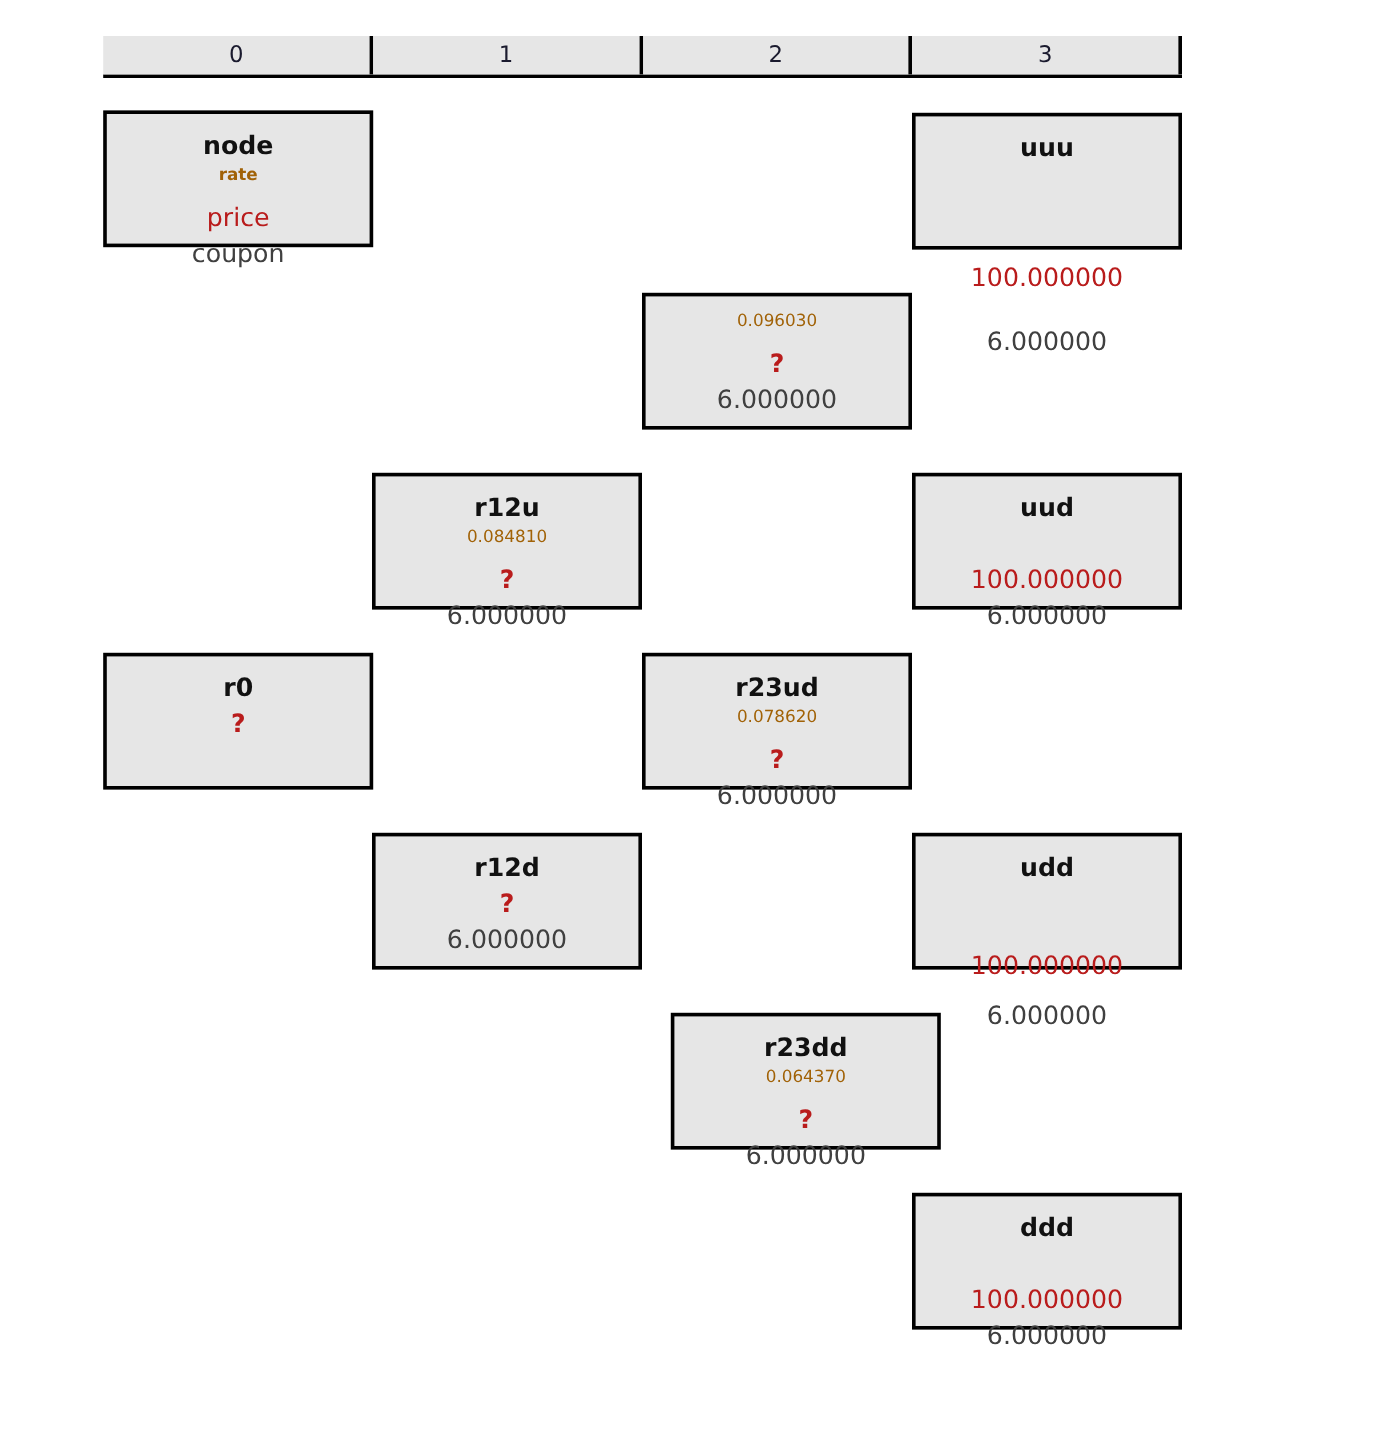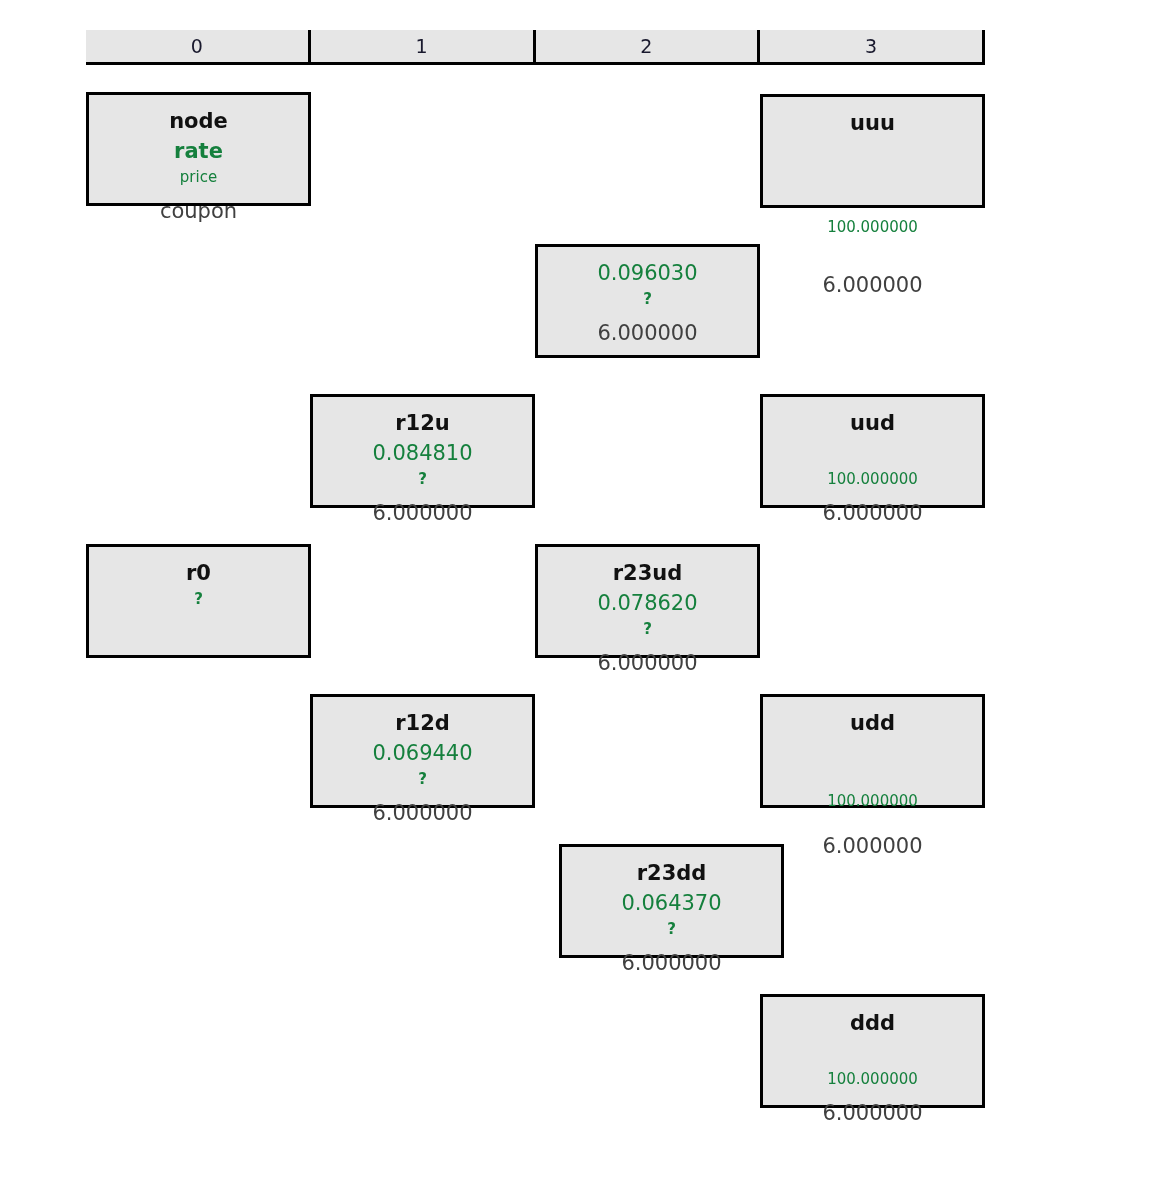--- a/index.html
+++ b/index.html
@@ -74,26 +74,26 @@
     font-size: 21px;
     white-space: pre;
     min-height: 30px;
   }
   .node-name {
     font-weight: bold;
     color: #111111;
     font-size: 21px;
   }
   .node-rate {
-    color: #15803d;
-    font-size: 21px;
+    color: #a16207;
+    font-size: 14px;
   }
   .node-price {
-    color: #15803d;
-    font-size: 15px;
+    color: #b91c1c;
+    font-size: 21px;
   }
   .node-price.is-q {
     font-weight: bold;
   }
   .node-coupon {
     color: #404040;
     font-size: 21px;
   }
   
   .legend .node-rate { font-weight: bold; }
@@ -152,21 +152,20 @@
         <div class="node-line node-coupon blank">&nbsp;</div>
       </div>
       <div class="node-box" style="left: 535px; top: 544px;">
         <div class="node-line node-name">r23ud</div>
         <div class="node-line node-rate">0.078620</div>
         <div class="node-line node-price is-q">?</div>
         <div class="node-line node-coupon">6.000000</div>
       </div>
       <div class="node-box" style="left: 310px; top: 694px;">
         <div class="node-line node-name">r12d</div>
-        <div class="node-line node-rate">0.069440</div>
         <div class="node-line node-price is-q">?</div>
         <div class="node-line node-coupon">6.000000</div>
       </div>
       <div class="node-box" style="left: 760px; top: 694px; gap: 11px;">
         <div class="node-line node-name">udd</div>
         <div class="node-line node-rate blank">&nbsp;</div>
         <div class="node-line node-price">100.000000</div>
         <div class="node-line node-coupon">6.000000</div>
       </div>
       <div class="node-box" style="left: 535px; top: 844px; margin-left: 24px;">

